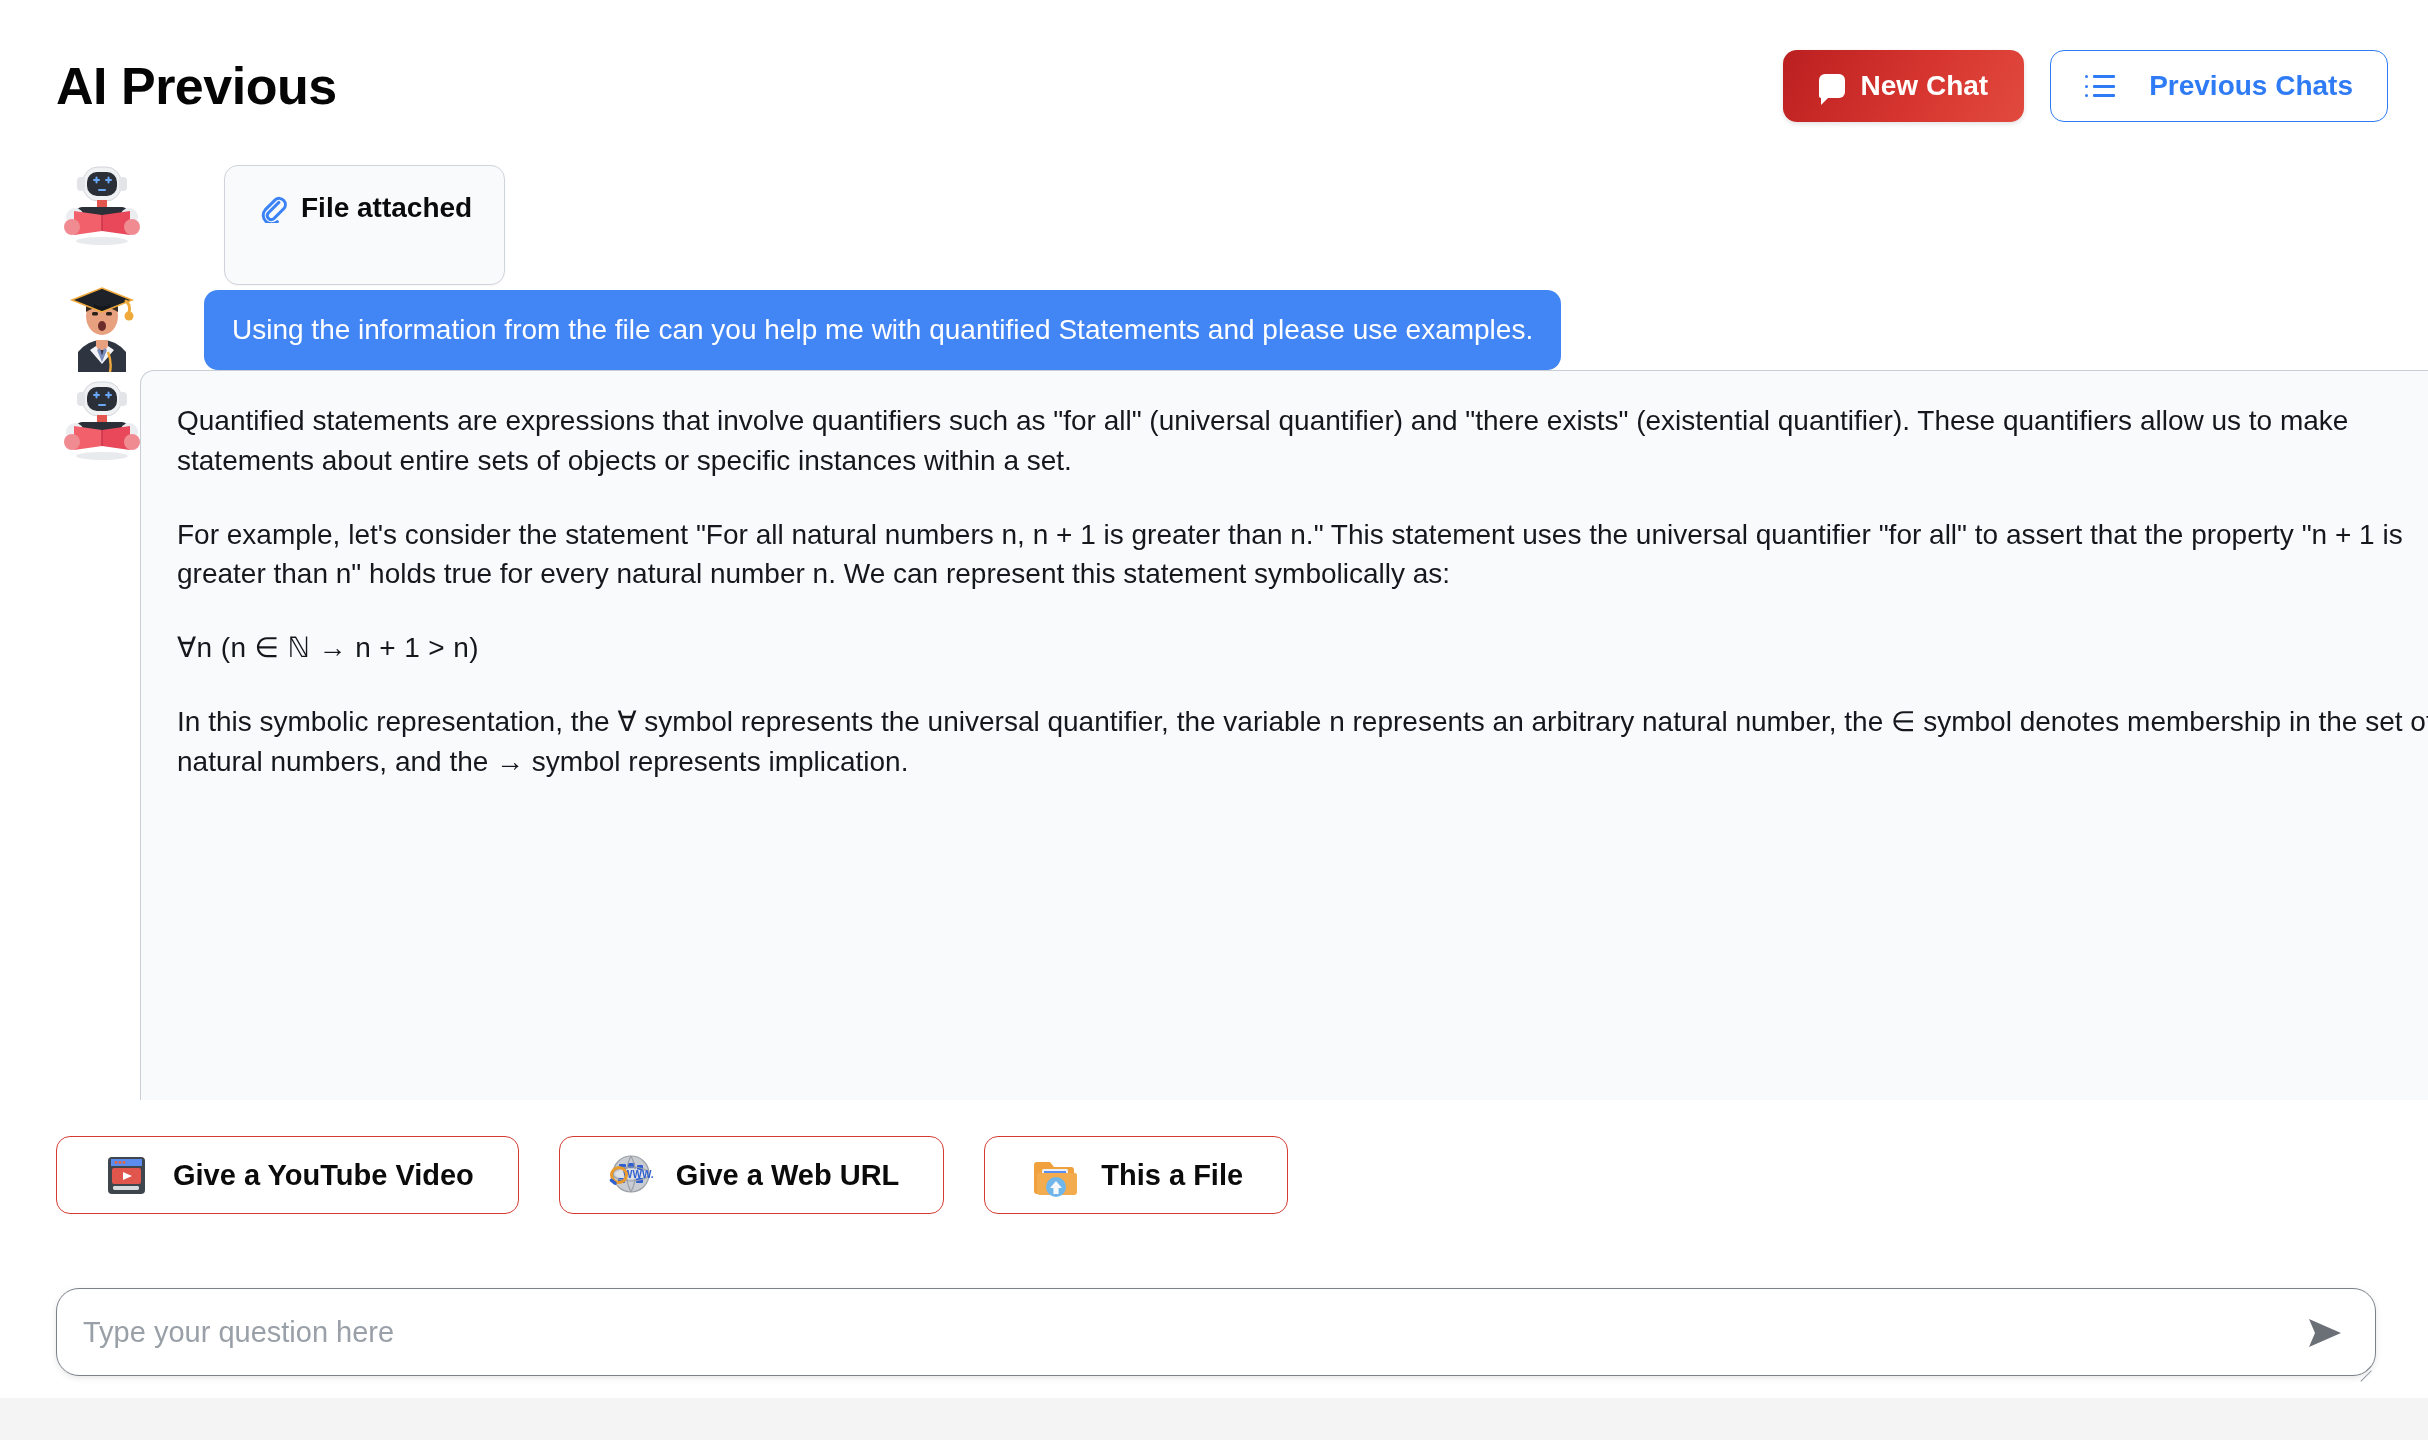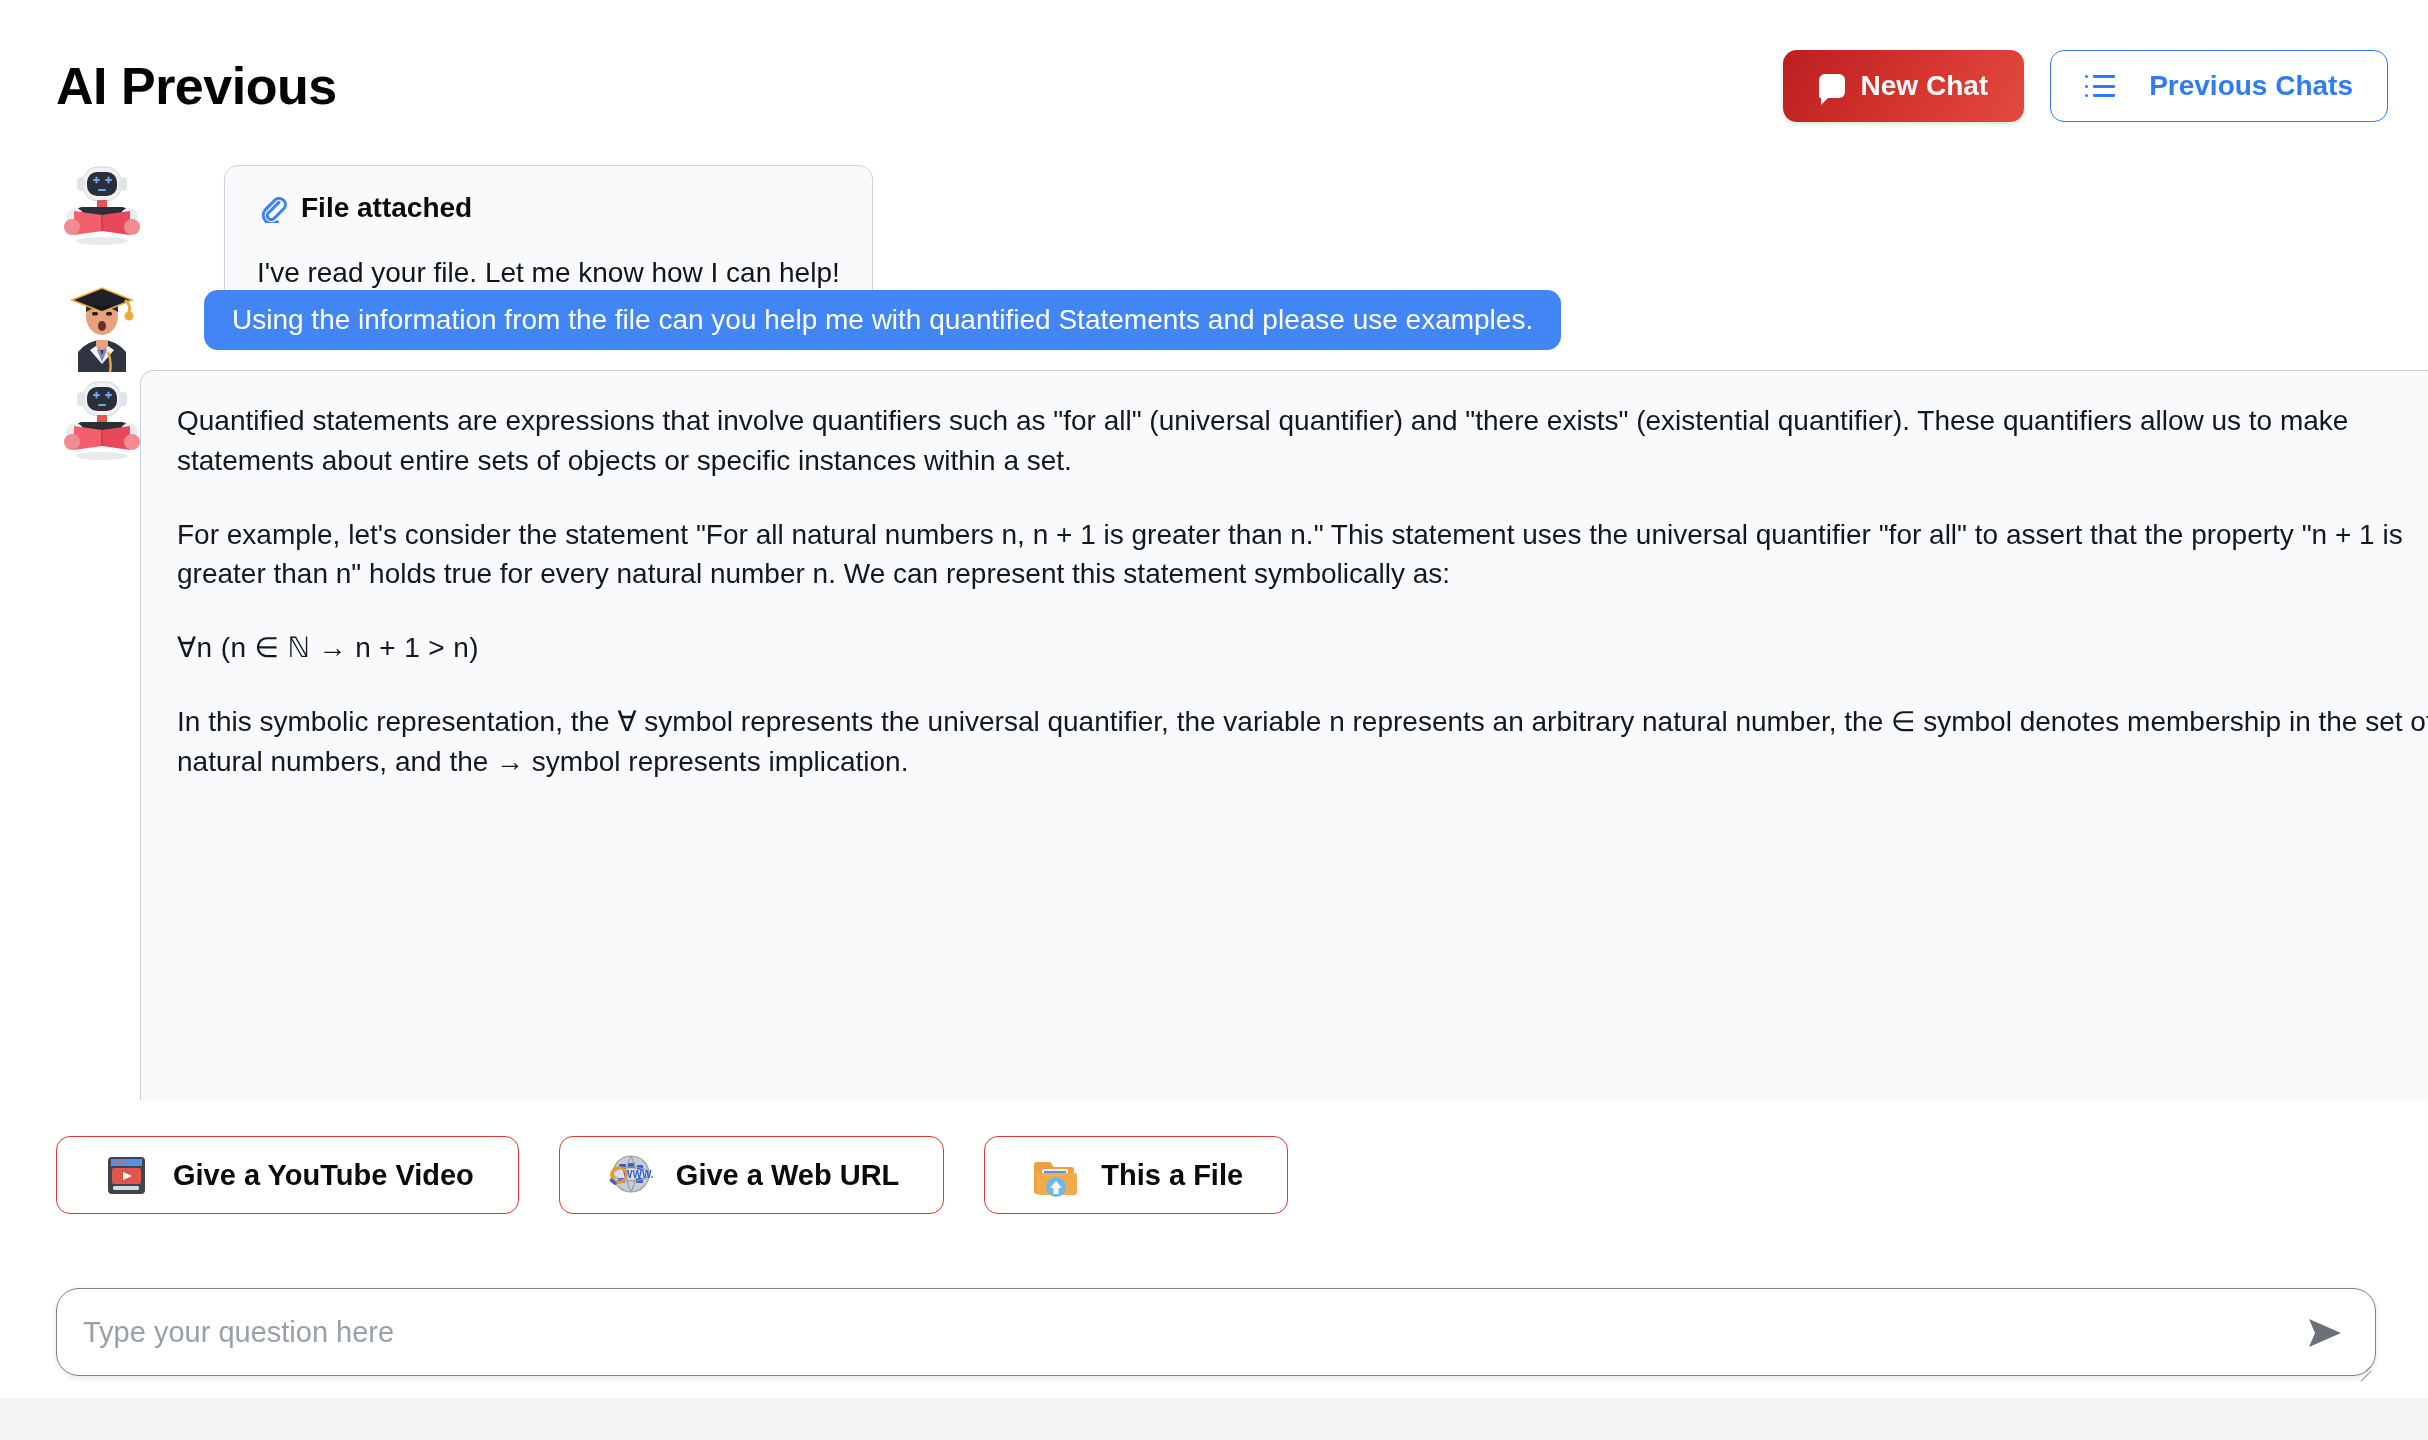--- a/index.html
+++ b/index.html
@@ -143,21 +143,21 @@
   .bubble-bot {
     background: #f8fafc;
     border: 1.4px solid #cfd4da;
     border-radius: 14px;
     padding: 26px 32px 30px 32px;
     box-shadow: 0 1px 2px rgba(0,0,0,0.04);
   }
   .bubble-user {
     background: #4285f4;
     border-radius: 14px;
-    padding: 12px 28px;
+    padding: 22px 28px;
     color: #ffffff;
   }
 
   .file-attached-line {
     display: flex;
     align-items: center;
     gap: 14px;
     font-size: 28px;
     font-weight: bold;
     color: #0b0b0b;
@@ -345,21 +345,20 @@
           <circle cx="76" cy="72" r="8" fill="#f08b92"></circle>
         </svg>
       </div>
       <div class="bubble-bot" style="margin-left:76px; margin-top:10px;">
         <div class="file-attached-line">
           <svg class="clip-icon" viewBox="0 0 24 24">
             <path d="M17.5 7.5 L9 16a3.2 3.2 0 0 0 4.5 4.5l8.2-8.2a5 5 0 0 0-7-7l-8 8a6.8 6.8 0 0 0 9.6 9.6" fill="none" stroke="#3b82f6" stroke-width="2.4" stroke-linecap="round"></path>
           </svg>
           <span>File attached</span>
         </div>
-        <div class="bot-text">I've read your file. Let me know how I can help!</div>
       </div>
     </div>
 
     <div class="msg-row" style="left:56px; top:125px;">
       <div class="avatar">
         <svg viewBox="0 0 92 92" xmlns="http://www.w3.org/2000/svg">
           <path d="M22 72 q10 -12 24 -12 q14 0 24 12 l0 20 h-48 z" fill="#2e3440"></path>
           <path d="M40 60 h12 v10 h-12 z" fill="#e8a17e"></path>
           <path d="M40 66 l6 10 l6 -10 l6 4 l-12 14 l-12 -14 z" fill="#f2f3f5"></path>
           <path d="M44 68 l2 8 l2 -8 l3 2 l-5 12 l-5 -12 z" fill="#7b8dbf"></path>

